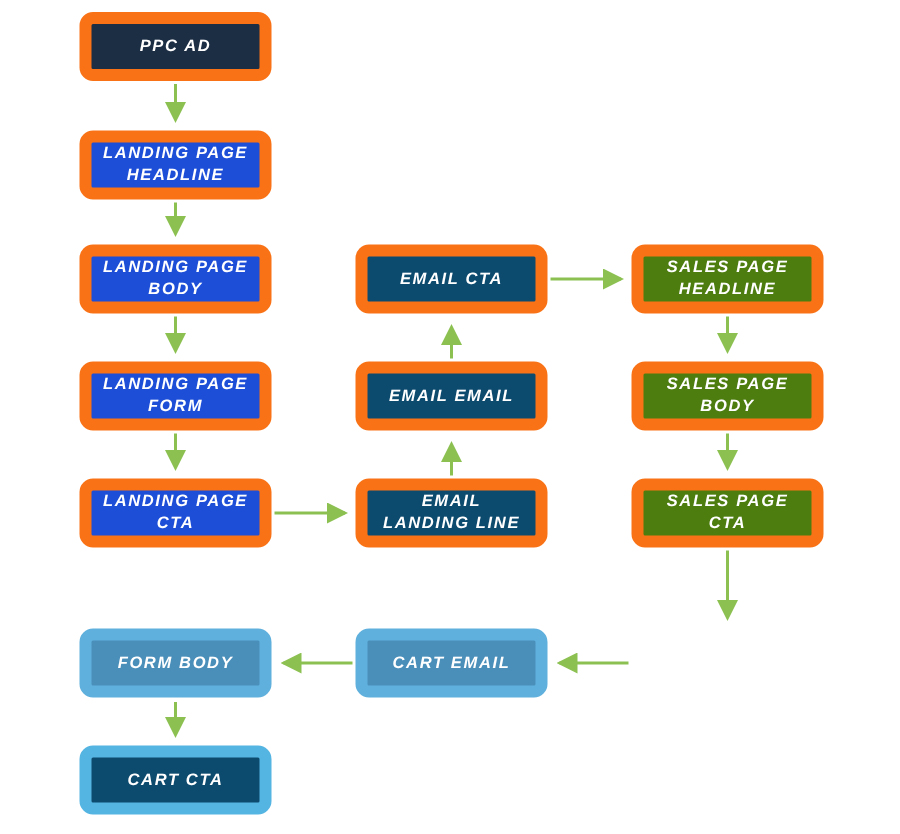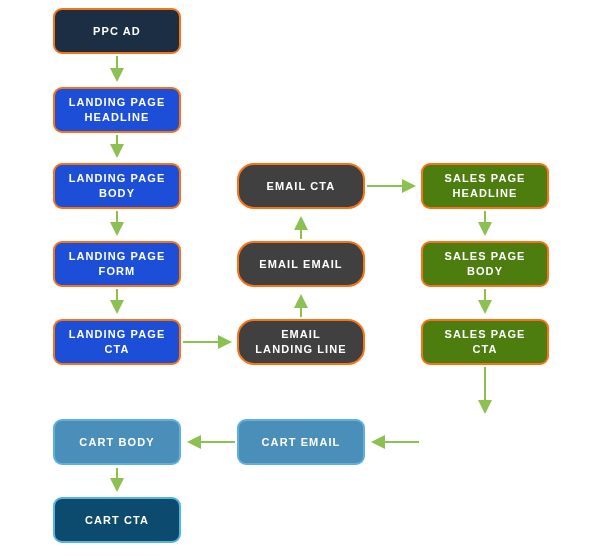--- a/index.html
+++ b/index.html
@@ -16,36 +16,37 @@
     left: 0; top: 0;
     width: 600px; height: 556px;
     pointer-events: none;
   }
   .arrow { stroke: #8cc152; stroke-width: 2; fill: none; }
   .node {
     position: absolute;
     width: 128px;
     height: 46px;
     box-sizing: border-box;
-    border: 2px solid #f97316;
+    border: 8px solid #f97316;
     border-radius: 9px;
     display: flex;
     align-items: center;
     justify-content: center;
     text-align: center;
     color: #ffffff;
     font-weight: bold;
     font-size: 11px;
     letter-spacing: 1.1px;
     line-height: 1.35;
     white-space: pre-line;
+    font-style: italic;
   }
   .g-ppc     { background: #1b2e44; }
   .g-landing { background: #1d4ed8; }
-  .g-email   { background: #404040; border-radius: 17px; }
+  .g-email   { background: #0c4a6e; }
   .g-sales   { background: #4d7c0f; }
   .g-cart    { background: #4a8fba; border-color: #5fb0dc; }
   .g-cartcta { background: #0c4a6e; border-color: #54b4e2; }
 
   
   .c1 { left: 53px; }  .c2 { left: 237px; }  .c3 { left: 421px; }
   .r0 { top: 8px; }    .r1 { top: 87px; }    .r2 { top: 163px; }
   .r3 { top: 241px; }  .r4 { top: 319px; }   .r5 { top: 419px; }
   .r6 { top: 497px; }
 </style>
@@ -92,16 +93,16 @@
 LANDING LINE</div>
 
   <div class="node g-sales   c3 r2">SALES PAGE
 HEADLINE</div>
   <div class="node g-sales   c3 r3">SALES PAGE
 BODY</div>
   <div class="node g-sales   c3 r4">SALES PAGE
 CTA</div>
 
   <div class="node g-cart    c2 r5">CART EMAIL</div>
-  <div class="node g-cart    c1 r5">CART BODY</div>
+  <div class="node g-cart    c1 r5">FORM BODY</div>
   <div class="node g-cartcta c1 r6">CART CTA</div>
 
 </div>
 
 </body></html>

